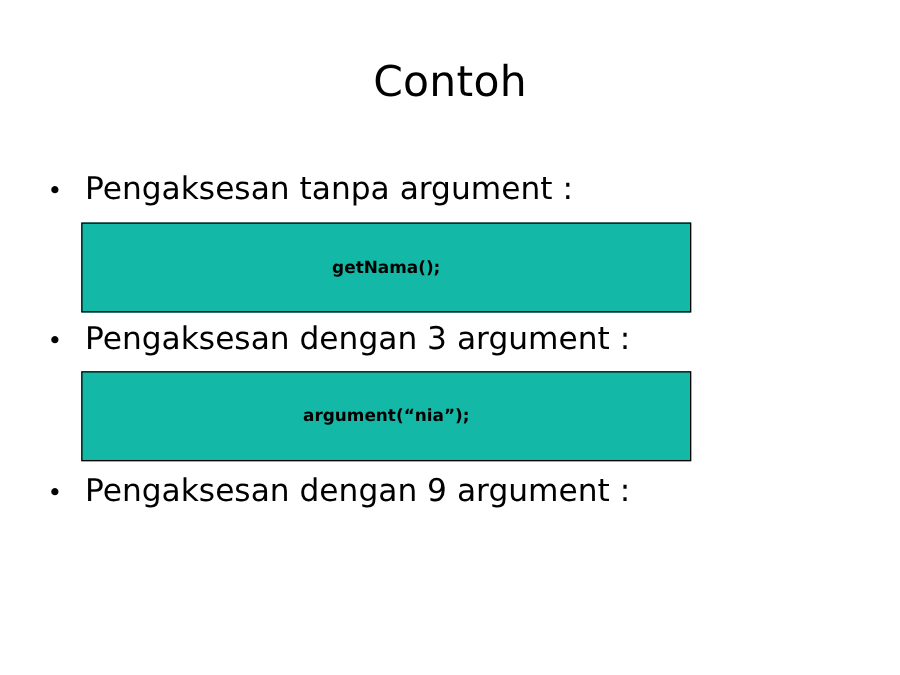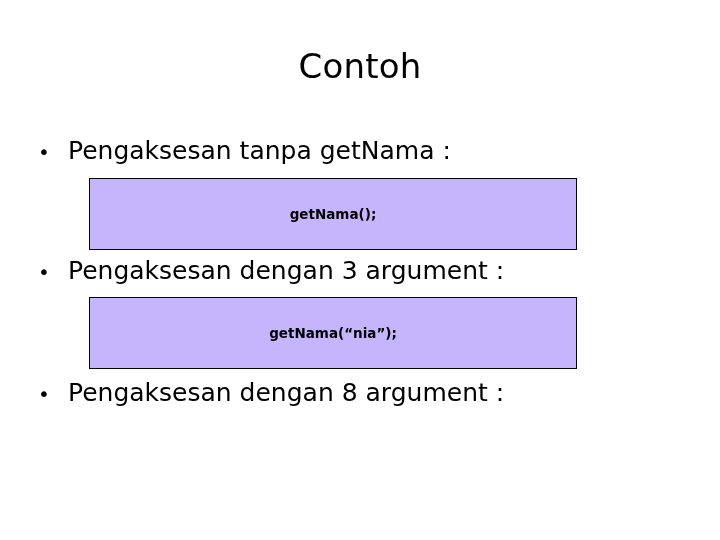--- a/index.html
+++ b/index.html
@@ -68,27 +68,26 @@
     white-space: nowrap;
   }
 
   #bullet-1 { top: 136px; }
   #bullet-2 { top: 256px; }
   #bullet-3 { top: 378px; }
 
   
   .code-box {
     position: absolute;
-    background: #c4b5fd;
+    background: #14b8a6;
     border: 1px solid #000000;
     box-sizing: border-box;
     display: flex;
     align-items: center;
     justify-content: center;
-    margin-left: 24px;
   }
   .code-text {
     font-family: "DejaVu Sans", sans-serif;
     font-size: 13.5px;
     font-weight: bold;
     color: #000000;
     text-align: center;
     line-height: 18px;
     white-space: nowrap;
   }
@@ -114,35 +113,35 @@
 </style>
 </head>
 <body>
 
 <div class="slide">
 
   <div class="slide-title">Contoh</div>
 
   <div class="bullet-row" id="bullet-1">
     <span class="bullet-marker">•</span>
-    <span class="bullet-text">Pengaksesan tanpa getNama :</span>
+    <span class="bullet-text">Pengaksesan tanpa argument :</span>
   </div>
 
   <div class="code-box" id="code-box-1">
     <span class="code-text">getNama();</span>
   </div>
 
   <div class="bullet-row" id="bullet-2">
     <span class="bullet-marker">•</span>
     <span class="bullet-text">Pengaksesan dengan 3 argument :</span>
   </div>
 
   <div class="code-box" id="code-box-2">
-    <span class="code-text">getNama(“nia”);</span>
+    <span class="code-text">argument(“nia”);</span>
   </div>
 
   <div class="bullet-row" id="bullet-3">
     <span class="bullet-marker">•</span>
-    <span class="bullet-text">Pengaksesan dengan 8 argument :</span>
+    <span class="bullet-text">Pengaksesan dengan 9 argument :</span>
   </div>
 
 
 </div>
 
 </body></html>

